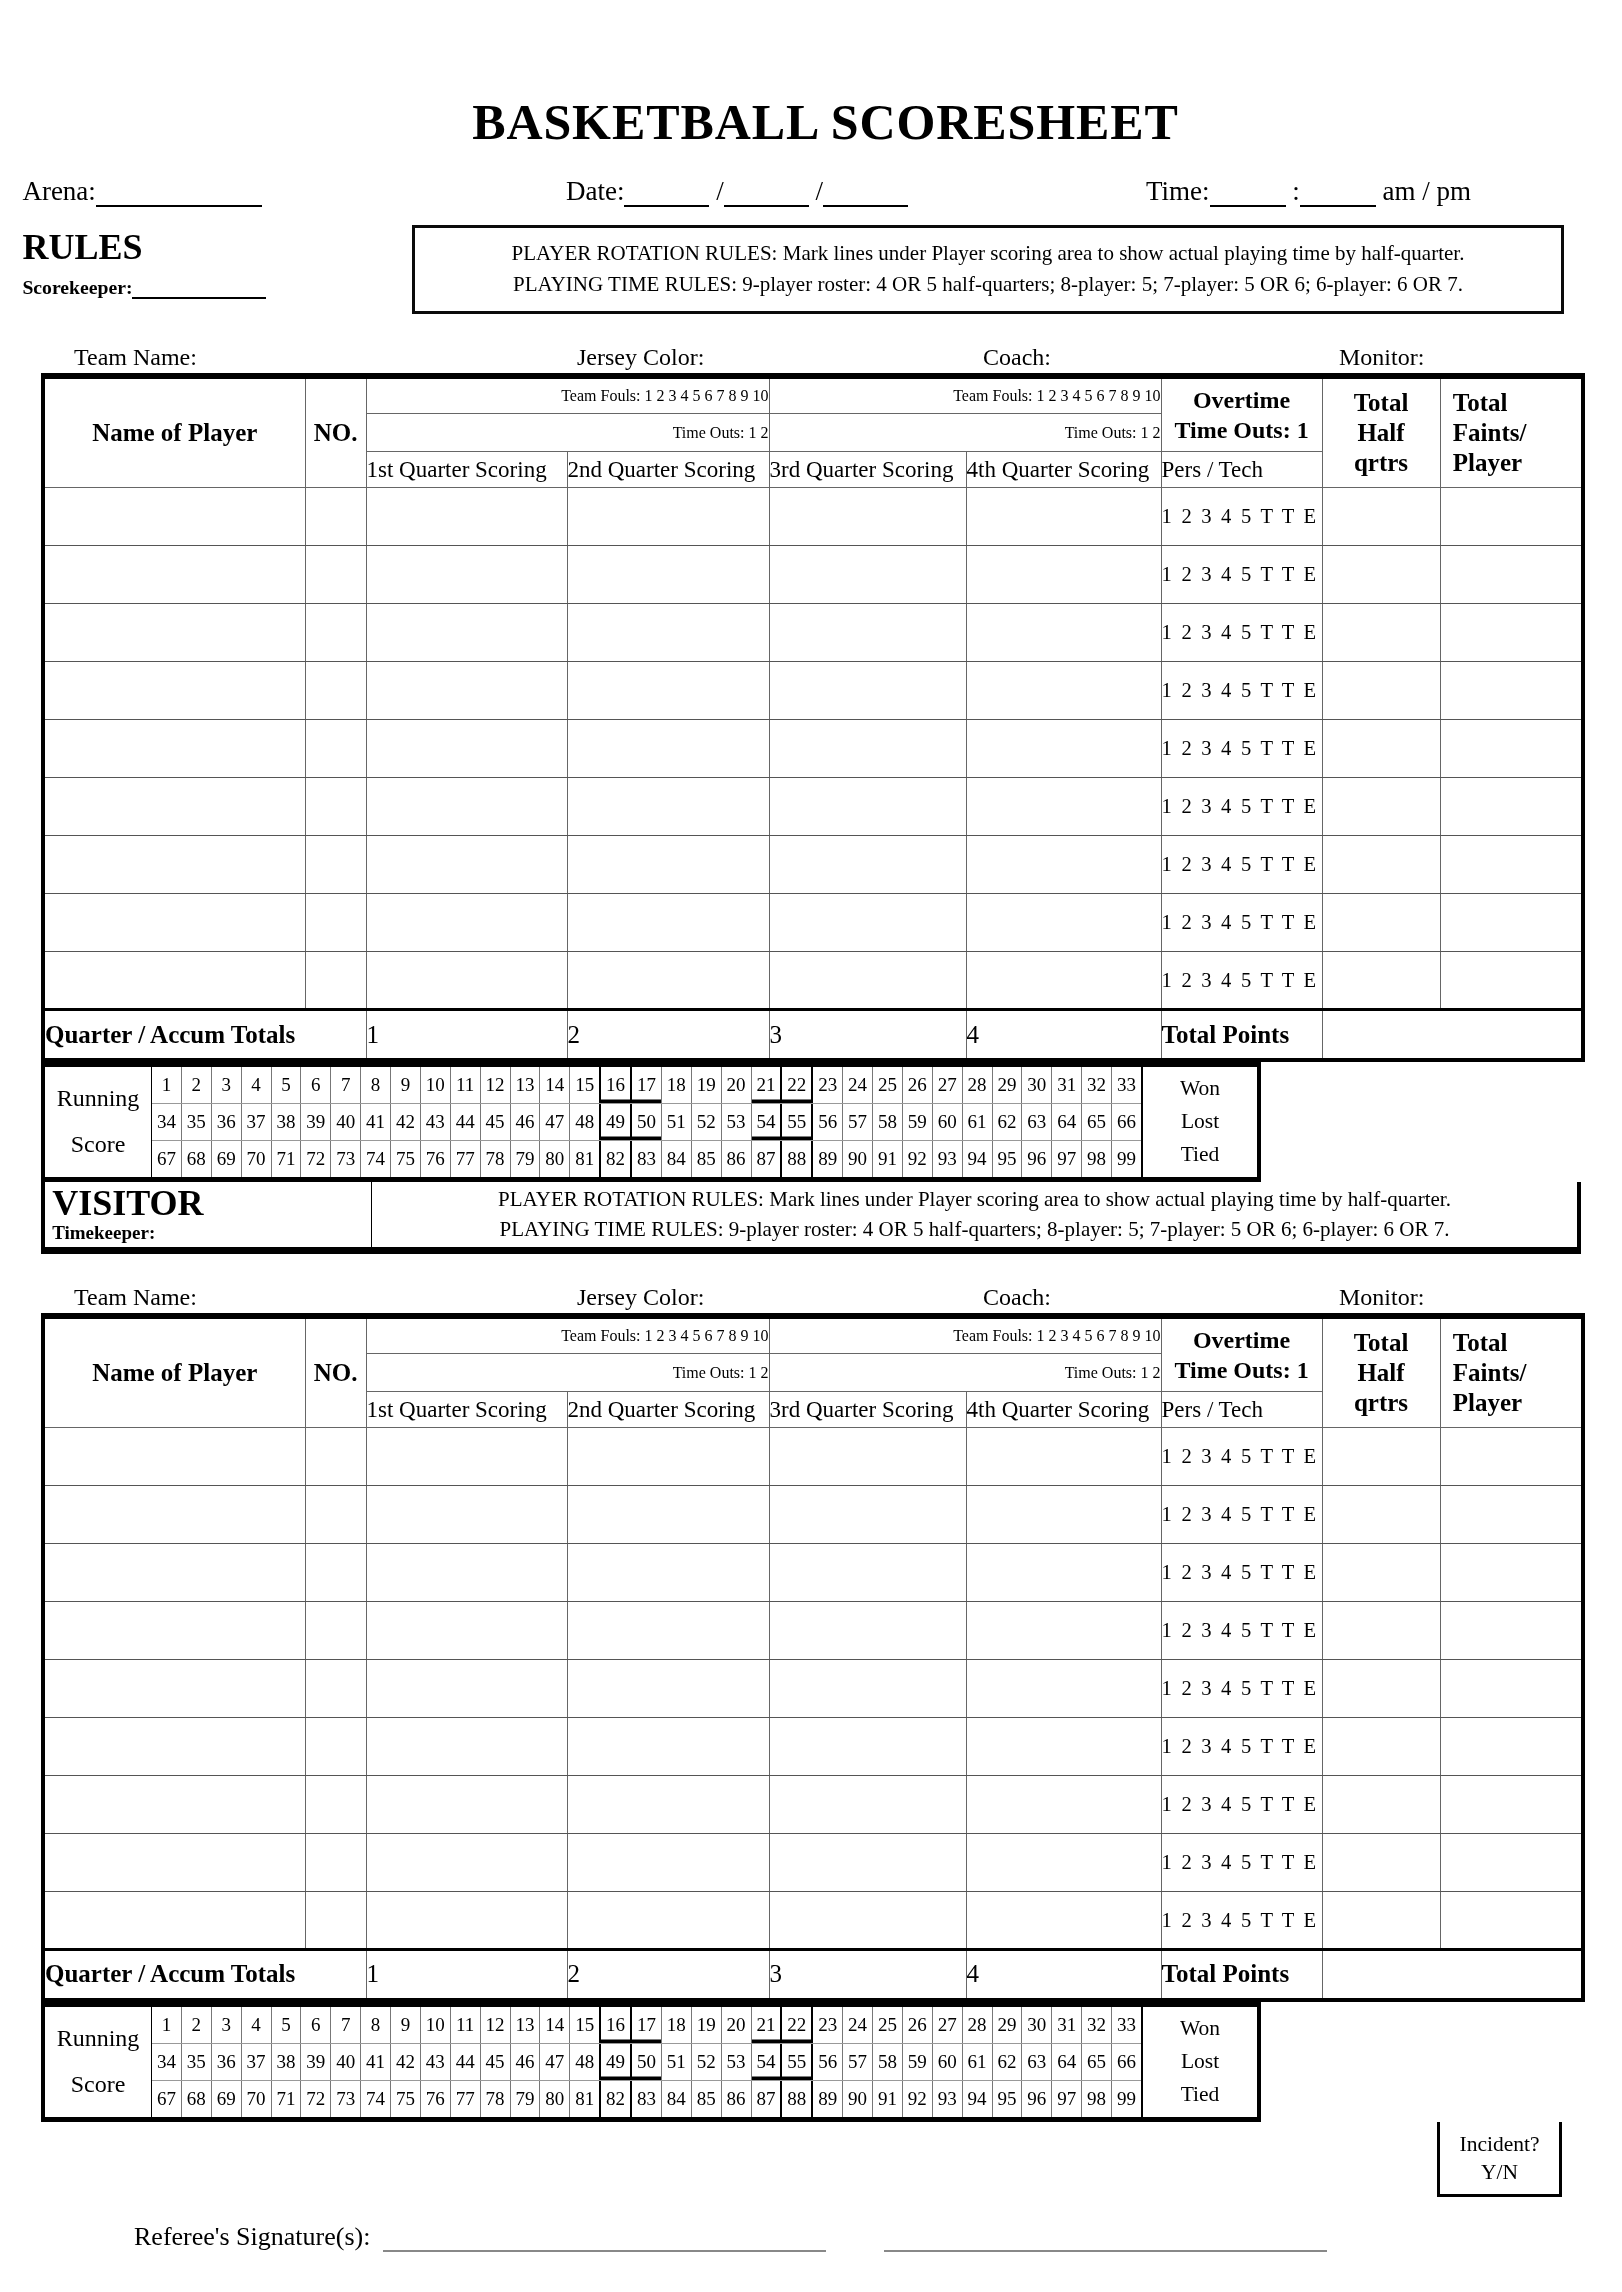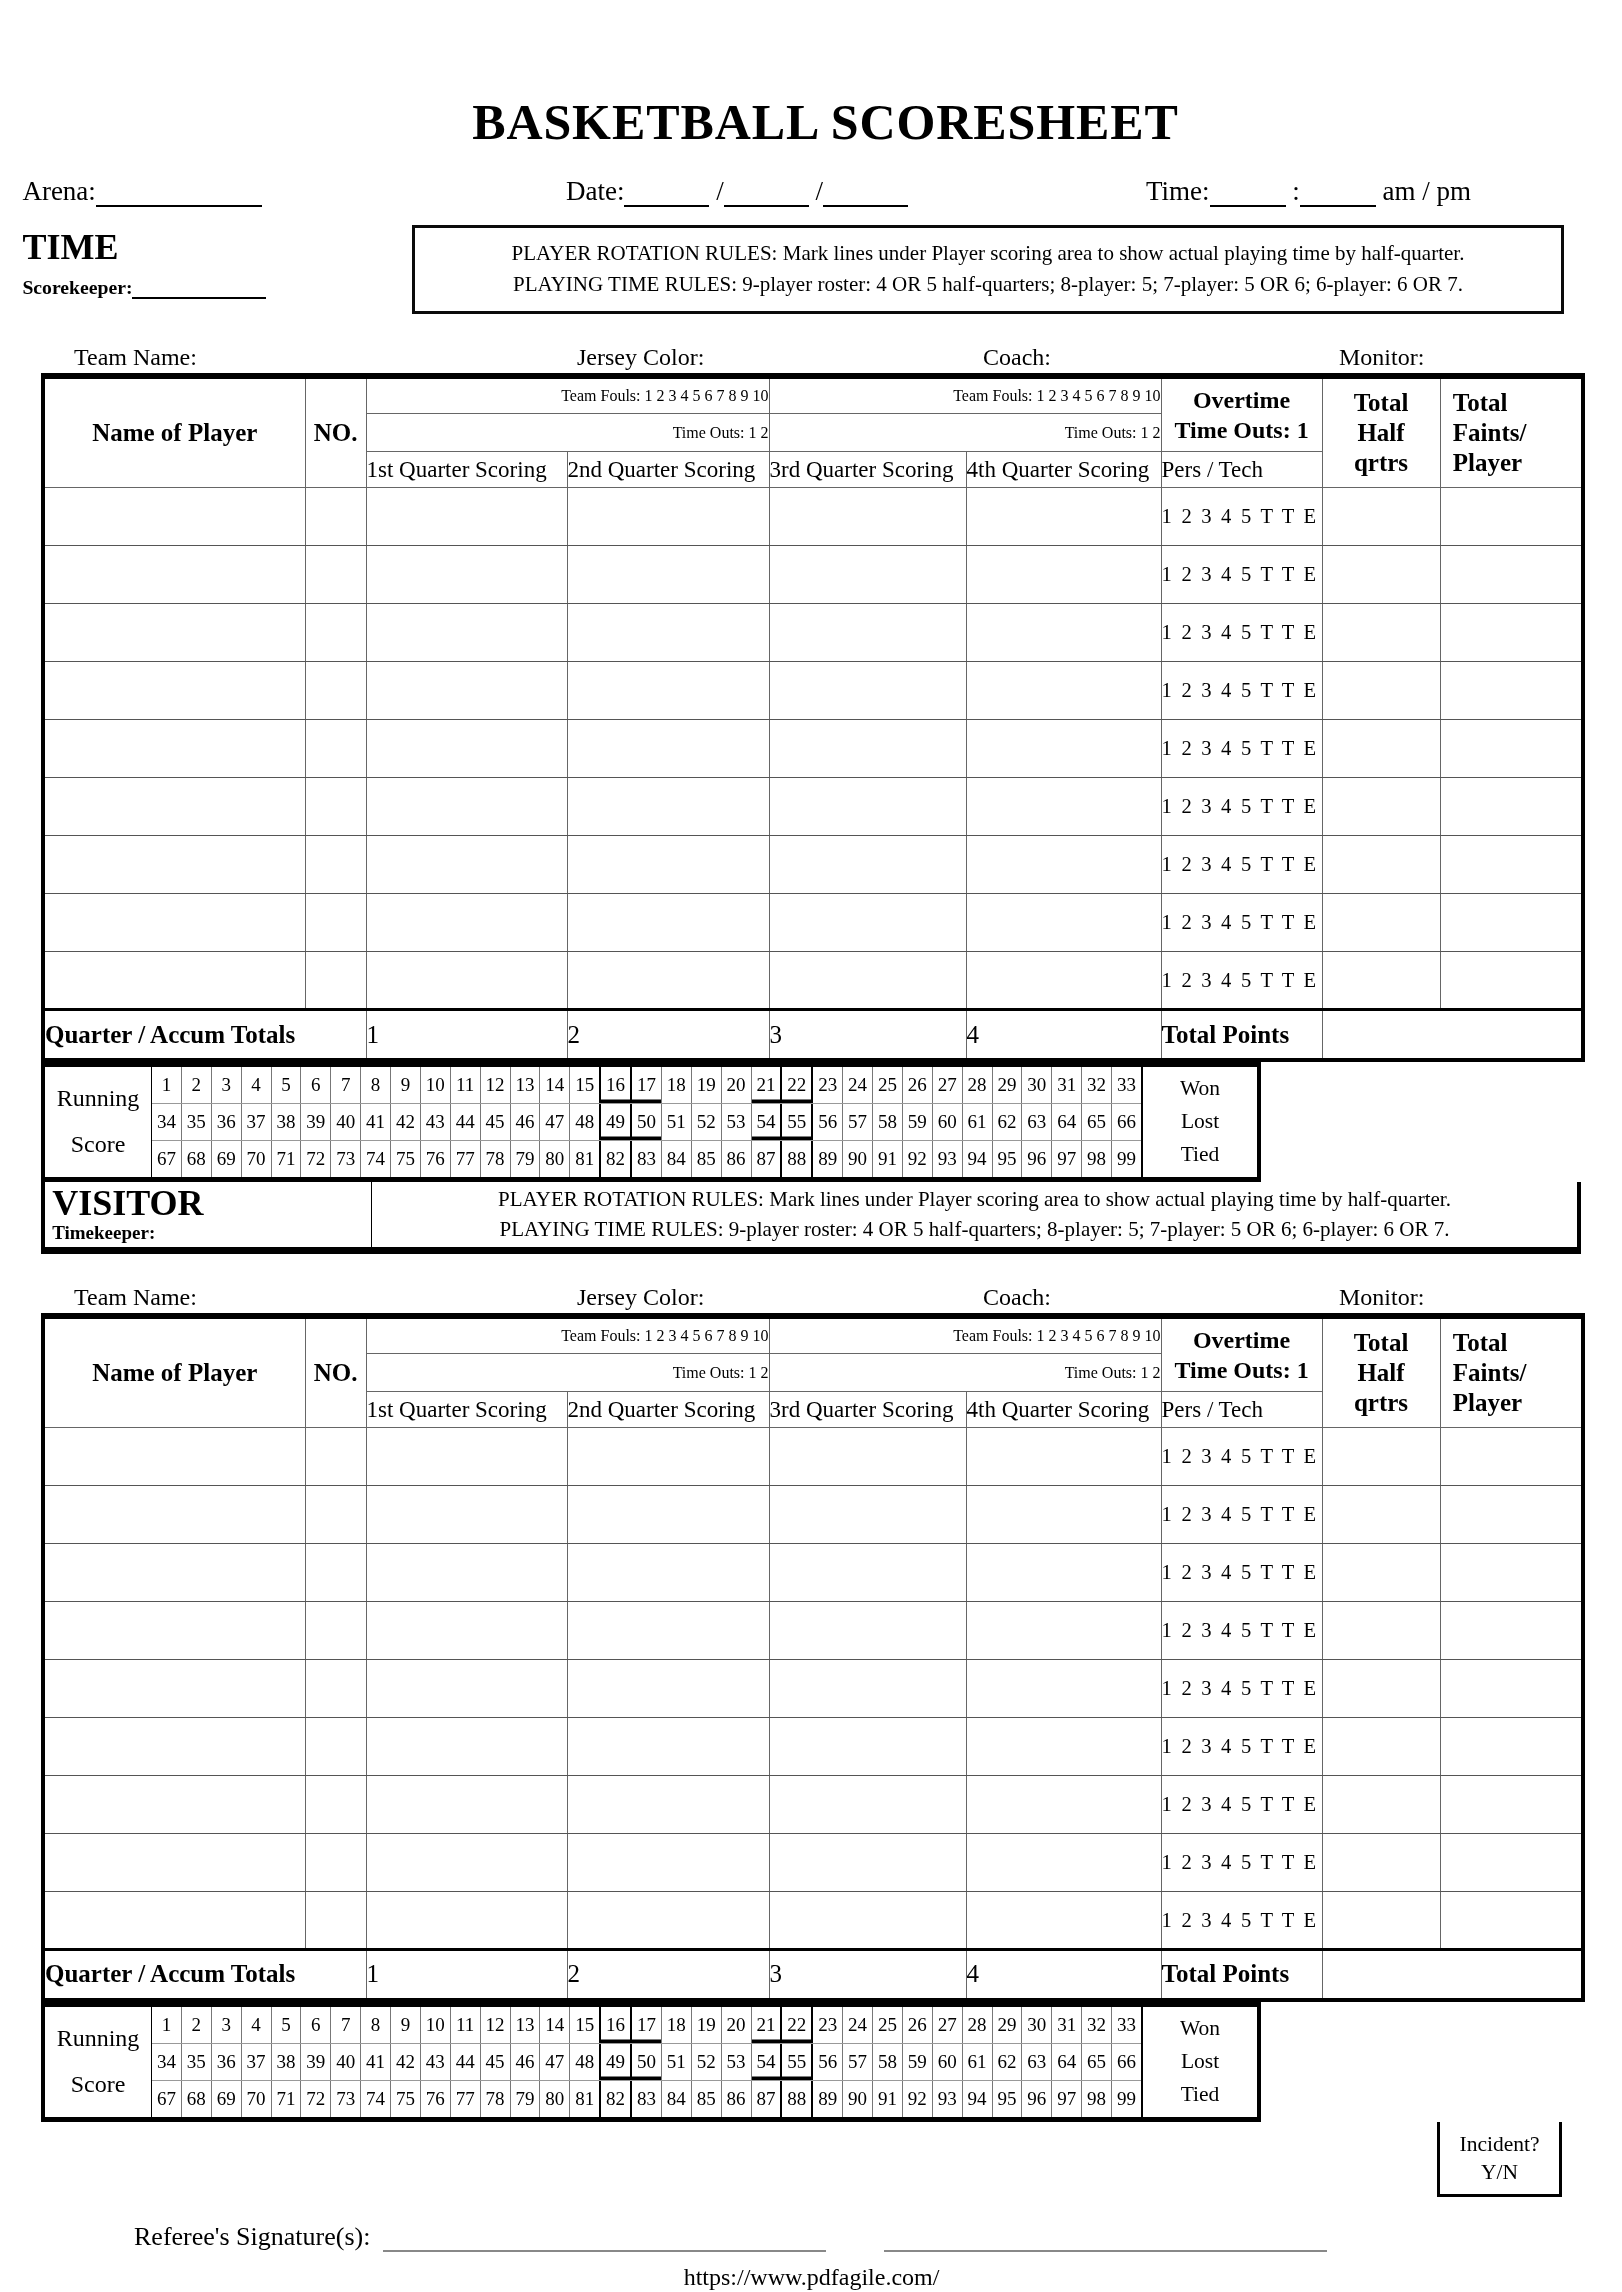--- a/index.html
+++ b/index.html
@@ -102,21 +102,21 @@
     </span>
     <span class="fgroup" style="left:1146px;">
       <span>Time:</span><span class="blank" style="width:76px;"></span>
       <span>:</span><span class="blank" style="width:76px;"></span>
       <span>am / pm</span>
     </span>
   </div>
 
   <div class="section-row">
     <div class="section-left">
-      <div class="section-name">TIME</div>
+      <div class="section-name">RULES</div>
       <div class="keeper">
         <span>Scorekeeper:</span><span class="blank" style="width:134px;height:21.5px;"></span>
       </div>
     </div>
     <div class="rules-box">
       <div>PLAYER ROTATION RULES: Mark lines under Player scoring area to show actual playing time by half-quarter.</div>
       <div>PLAYING TIME RULES: 9-player roster:  4 OR 5 half-quarters;  8-player: 5;  7-player: 5 OR 6;  6-player: 6 OR 7.</div>
     </div>
   </div>
 
@@ -691,16 +691,15 @@
     <div>Incident?</div>
     <div>Y/N</div>
   </div>
 
   <div class="referee-row">
     <span>Referee's Signature(s):</span>
     <span class="blank gray" style="width:443px;margin-left:12.5px;"></span>
     <span class="blank gray" style="width:443px;margin-left:58px;"></span>
   </div>
 
-  <div class="url-row">https://www.pdfagile.com/</div>
 
 </div>
 
 
 </body></html>

